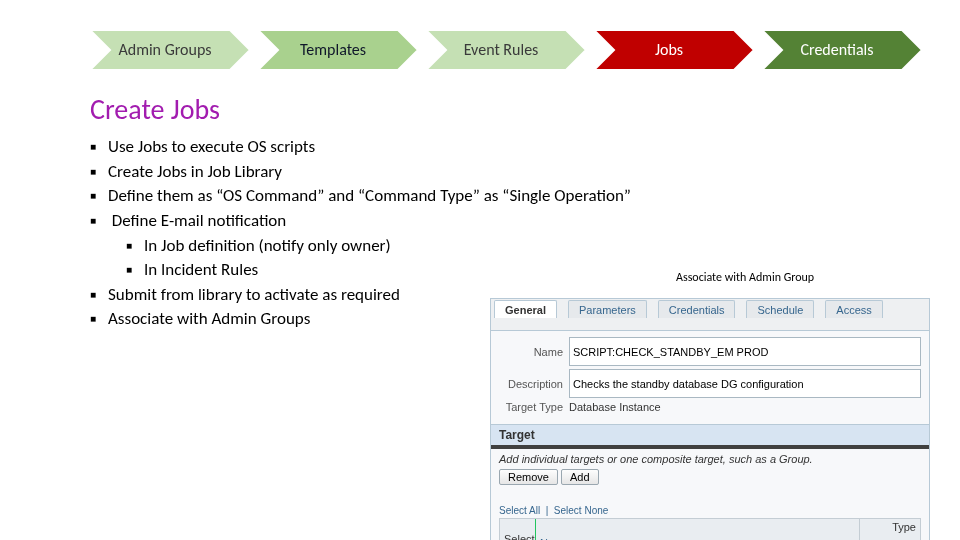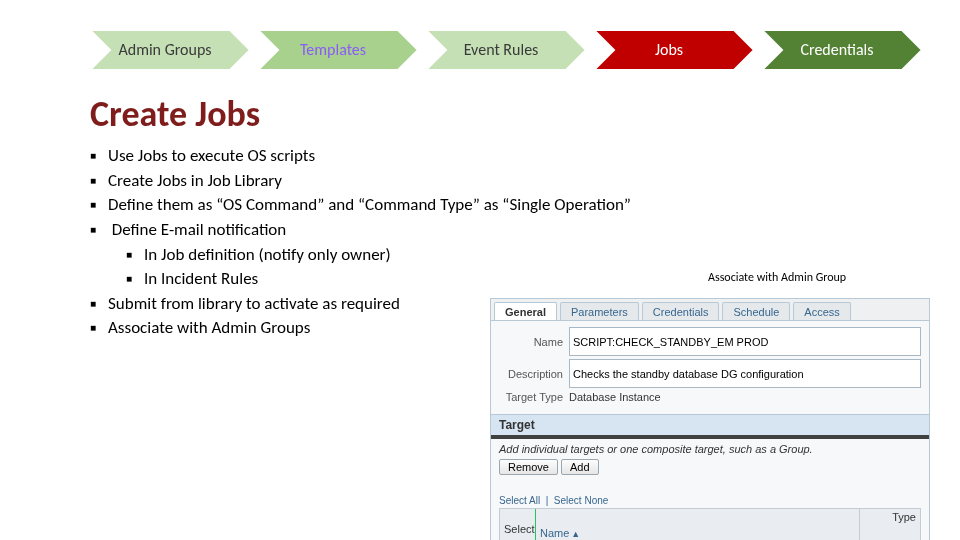--- a/index.html
+++ b/index.html
@@ -3,33 +3,33 @@
 <meta charset="utf-8">
 <style>
   * { box-sizing: border-box; margin: 0; padding: 0; }
   html, body { width: 960px; height: 540px; font-family: "Segoe UI", Calibri, Arial, sans-serif; background: #fff; color: #000; }
   .slide { width: 960px; height: 540px; position: relative; padding: 30px 40px 20px 40px; }
   .chevrons { display: flex; gap: 18px; margin-left: 50px; }
   .chevron { position: relative; height: 40px; line-height: 40px; width: 150px; text-align: center; font-size: 16px; }
   .chevron .label { position: relative; z-index: 2; }
   .chevron svg { position: absolute; top:0; left:0; width: 160px; height:40px; z-index:1; }
   .chevron.light .label { color:#3a3a3a; }
-  .chevron.mid .label { color:#8b5cf6; }
+  .chevron.mid .label { color:#0f172a; }
   .chevron.red .label { color:#fff; }
   .chevron.dark .label { color:#fff; }
-  h2.title { color:#7f1d1d; font-size: 36px; font-weight: 700; margin: 22px 0 8px 50px; }
+  h2.title { color:#a21caf; font-size: 28px; font-weight: 400; margin: 22px 0 8px 50px; }
   .content { margin-left: 50px; margin-top: 4px; font-size: 17px; line-height: 1.45; }
   ul.lvl1 { list-style: none; padding-left: 18px; }
   ul.lvl1 > li::before { content:"■"; font-size:10px; display:inline-block; width:18px; margin-left:-18px; vertical-align:2px; }
   ul.lvl2 { list-style: none; padding-left: 36px; }
   ul.lvl2 > li::before { content:"■"; font-size:10px; display:inline-block; width:18px; margin-left:-18px; vertical-align:2px; }
-  .assoc-label { position:absolute; top: 270px; left: 708px; font-size: 12px; }
+  .assoc-label { position:absolute; top: 270px; left: 676px; font-size: 12px; }
 
   .em-panel { position:absolute; top: 298px; left: 490px; width: 440px; border:1px solid #b7c9d6; background:#f7f8fa; font-family: Tahoma, Arial, sans-serif; font-size: 11px; color:#333; }
-  .tabs { display:flex; background:#eef0f2; border-bottom:1px solid #b7c9d6; align-items:center; height:22px; }
+  .tabs { display:flex; background:#eef0f2; border-bottom:1px solid #b7c9d6; align-items:flex-start; height:32px;gap:8px; }
   .tab { padding: 3px 10px 2px 10px; border:1px solid #b7c9d6; border-bottom:none; margin-left:3px; background:#e6e9ec; font-size:11px; border-radius:2px 2px 0 0; position:relative; top:1px; color:#36668e; }
   .tab.active { background:#fff; font-weight:bold; color:#333; }
   .form { padding:6px 8px 8px 8px; }
   .form-row { display:flex; align-items:center; margin-bottom:3px; }
   .form-row .lbl { width:70px; text-align:right; padding-right:6px; color:#555; font-size:11px; }
   .form-row input[type=text] { flex:1; height:29px; border:1px solid #a9b8c2; font-size:11px; padding:0 3px; background:#fff; }
   .form-row .static { font-size:11px; }
   .target-band { background:#d7e4f2; font-weight:bold; padding:3px 8px; border-top:1px solid #b7c9d6; border-bottom:4px solid #404040; font-size:12px; }
   .target-area { padding:4px 8px 8px 8px; }
   .hint { font-size:11px; margin-bottom:4px;font-style:italic; }

